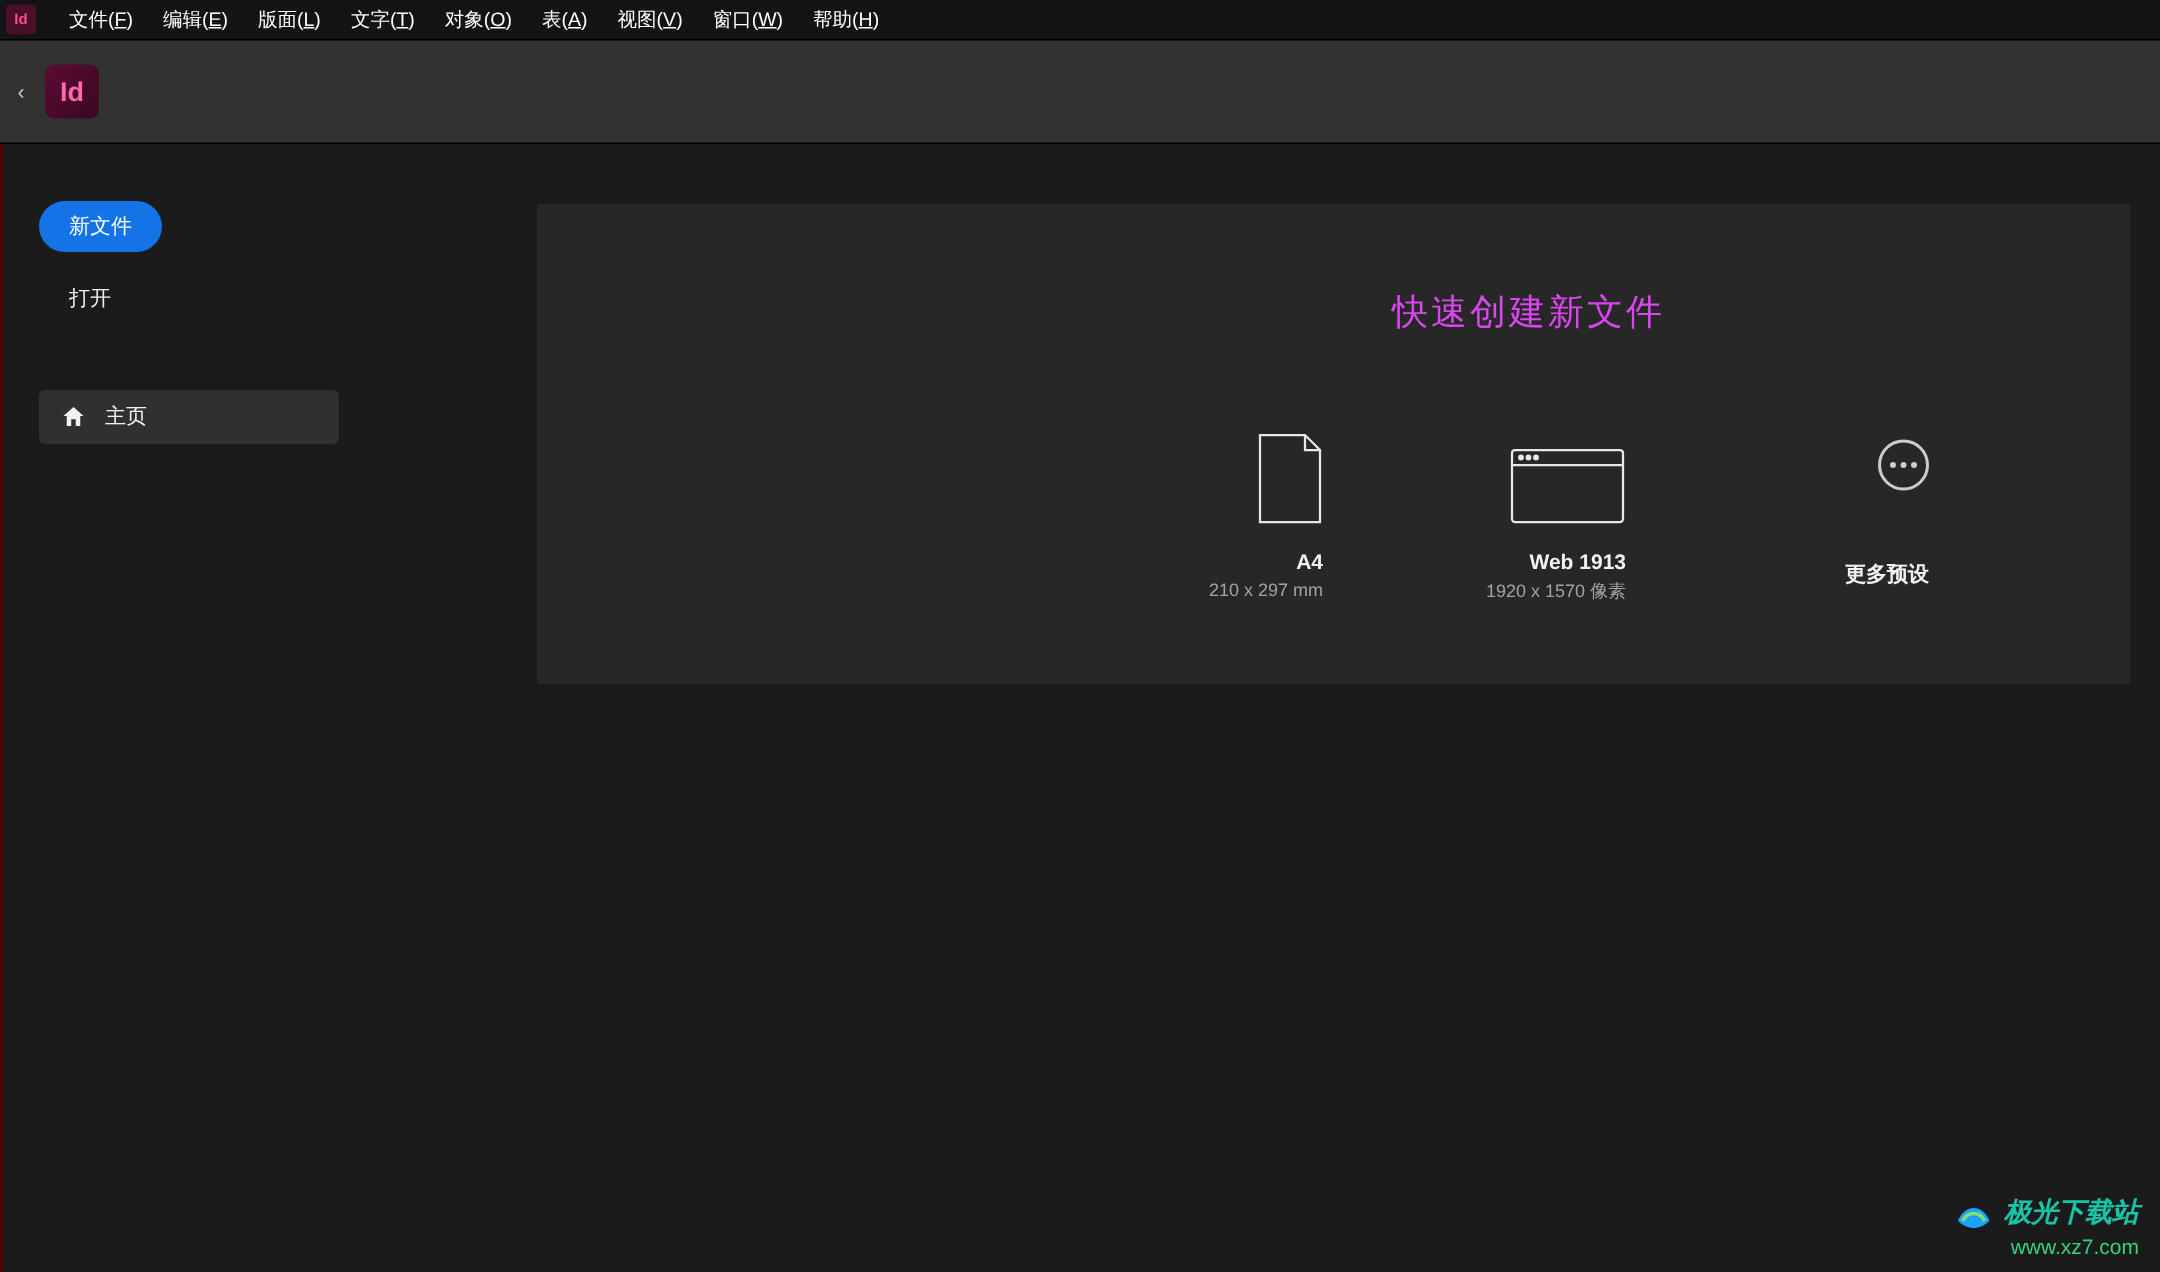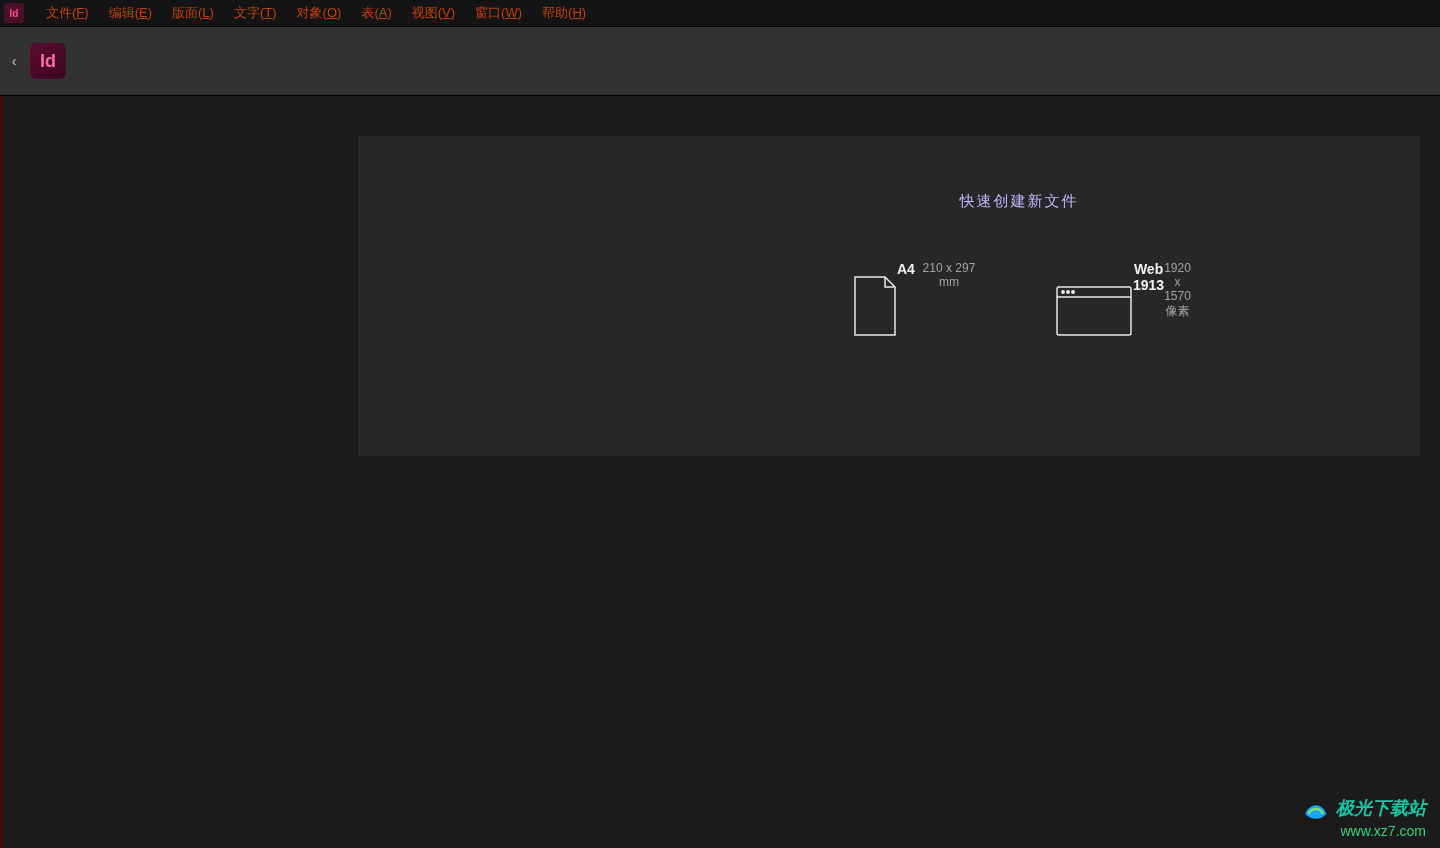--- a/index.html
+++ b/index.html
@@ -24,21 +24,21 @@
     width: 20px; height: 20px;
     background: #4b1029;
     border-radius: 3px;
     display:flex; align-items:center; justify-content:center;
     font-size: 10px; font-weight:bold; color:#ff4a8d;
     margin-right: 12px;
   }
   .menu-item {
     padding: 3px 10px;
     font-size: 13px;
-    color: #c2410c;
+    color: #ffffff;
     cursor: default;
   }
   .underline { text-decoration: underline; text-underline-offset: 1px; }
 
   
   .toolbar2 {
     height: 70px;
     background: #323232;
     border-top: 1px solid #000;
     border-bottom: 1px solid #000;
@@ -115,37 +115,37 @@
     position:absolute;
     left: 356px; top: 40px;
     right: 20px;
     height: 320px;
     background:#272727;
     border-radius:2px;
   }
   .panel-title {
     text-align:center;
     padding-top: 56px;
-    font-size: 15px;
+    font-size: 24px;
     font-weight:500;
     letter-spacing: 2px;
-    color:#c4b5fd;
+    color:#d946ef;
     margin-left: 260px;
   }
   .presets {
     display:flex;
     justify-content:center;
     gap: 72px;
     margin-top: 50px;
     margin-left: 260px;
   }
   .preset {
     display:flex;
-    flex-direction:row;
-    align-items:flex-start;
+    flex-direction:column;
+    align-items:flex-end;
     width: 130px;
     cursor:pointer;
   }
   .preset-iconbox {
     height: 76px;
     display:flex; align-items:flex-end; justify-content:center;
     margin-bottom: 16px;
   }
   .preset-label {
     font-size:14px; font-weight:600; color:#f2f2f2;
@@ -203,20 +203,31 @@
   <div class="menu-item"><span>帮助(</span><span class="underline">H</span><span>)</span></div>
 </div>
 
 <div class="toolbar2">
   <div class="collapse-btn">‹</div>
   <div class="id-logo">Id</div>
 </div>
 
 <div class="main">
 
+  <div class="sidebar">
+    <button class="btn-primary">新文件</button>
+    <button class="btn-ghost">打开</button>
+
+    <div class="nav-home">
+      <svg viewBox="0 0 24 24" fill="#f0f0f0">
+          <path d="M12 3l9 8h-3v9h-4v-6H10v6H6v-9H3z"></path>
+        </svg>
+      <span>主页</span>
+    </div>
+  </div>
 
   <div class="panel">
     <div class="panel-title">快速创建新文件</div>
 
     <div class="presets">
 
       <div class="preset">
         <div class="preset-iconbox">
           <svg width="44" height="62" viewBox="0 0 44 62" fill="none" stroke="#e8e8e8" stroke-width="1.5">
             <path d="M2 2h30l10 10v48H2z"></path>
@@ -235,20 +246,30 @@
             <line x1="2" y1="12" x2="76" y2="12"></line>
             <circle cx="8" cy="7" r="1.2" fill="#e8e8e8"></circle>
             <circle cx="13" cy="7" r="1.2" fill="#e8e8e8"></circle>
             <circle cx="18" cy="7" r="1.2" fill="#e8e8e8"></circle>
           </svg>
         </div>
         <div class="preset-label">Web 1913</div>
         <div class="preset-sub">1920 x 1570 像素</div>
       </div>
 
+      <div class="preset" style="justify-content:center;">
+        <div class="preset-iconbox" style="align-items:center;">
+          <div class="more-circle">
+              <span></span>
+              <span></span>
+              <span></span>
+            </div>
+        </div>
+        <div class="preset-label">更多预设</div>
+      </div>
 
     </div>
   </div>
 
   <div class="watermark">
     <div class="line1">
       <svg viewBox="0 0 32 32">
         <path d="M4 22c6-14 20-14 26 0-8 8-18 8-26 0z" fill="#1aa3ff"></path>
         <path d="M8 22c4-8 14-8 18 0" fill="none" stroke="#7fe06b" stroke-width="3"></path>
       </svg>

